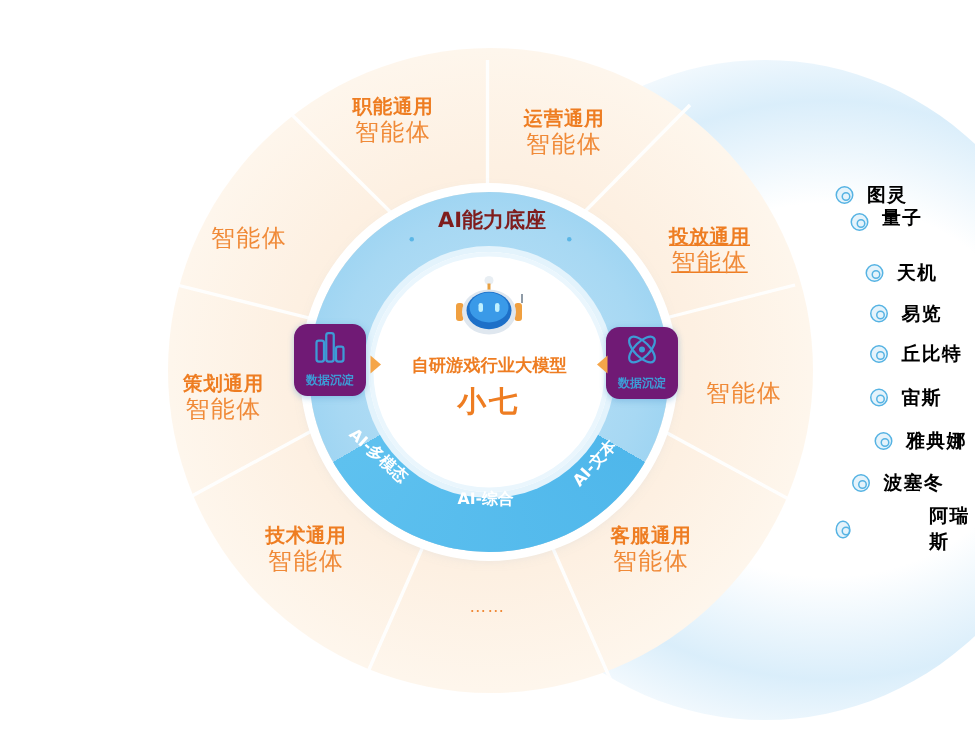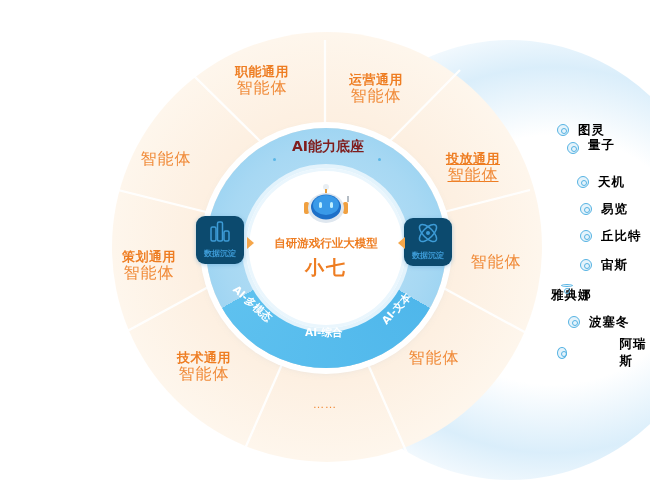--- a/index.html
+++ b/index.html
@@ -14,21 +14,21 @@
 .agent .t2{font-size:16px;line-height:15px;color:#f08a38;letter-spacing:1px;}
 .ring{position:absolute;left:206px;top:128px;width:240px;height:240px;border-radius:50%;
   background:radial-gradient(circle, #bfe3f7 0%, #a7d8f3 60%, #8ccdf0 100%);
   box-shadow:0 0 0 6px #ffffff, 0 2px 10px rgba(120,170,210,0.35);}
 .ring-bottom{position:absolute;left:206px;top:128px;width:240px;height:240px;border-radius:50%;
   background:conic-gradient(from 120deg, #4fb7eb 0deg, #5ec1ef 120deg, rgba(0,0,0,0) 120deg);}
 .inner{position:absolute;left:246px;top:168px;width:160px;height:160px;border-radius:50%;background:#ffffff;
   box-shadow:0 0 0 4px #e3f3fc, inset 0 0 0 3px #eaf6fd;}
 .ring-title{position:absolute;left:268px;top:138px;width:120px;text-align:center;color:#7f1d1d;font-size:14px;font-weight:bold;}
 .ring-dot{position:absolute;width:3px;height:3px;border-radius:50%;background:#5bb6e6;}
-.side-box{position:absolute;width:48px;height:48px;border-radius:9px;background:#0c4a6e;
+.side-box{position:absolute;width:48px;height:48px;border-radius:9px;background:#701a75;
   box-shadow:0 1px 4px rgba(90,160,210,0.45);text-align:center;}
 .side-box .lbl{position:absolute;left:0;right:0;bottom:5px;font-size:8px;color:#3d9bd6;font-weight:bold;}
 .arrow{position:absolute;width:0;height:0;border-top:6px solid transparent;border-bottom:6px solid transparent;}
 .model-title{position:absolute;left:256px;top:236px;width:140px;text-align:center;font-size:11.5px;font-weight:bold;color:#ee7d22;}
 .model-name{position:absolute;left:286px;top:255px;width:80px;text-align:center;font-size:19px;font-weight:bold;color:#ee7d22;letter-spacing:2px;}
 .ai-label{position:absolute;color:#ffffff;font-size:10.5px;font-weight:bold;white-space:nowrap;}
 .ellipsis{position:absolute;left:300px;top:398px;width:50px;text-align:center;color:#f08a38;font-size:11px;letter-spacing:1px;}
 .list-item{position:absolute;display:flex;align-items:center;height:20px;}
 .list-item .ic{width:12px;height:12px;border-radius:50%;background:#e5f3fb;border:1.5px solid #56b3e3;box-sizing:border-box;margin-right:9px;position:relative;}
 .list-item .ic::after{content:"";position:absolute;left:2.5px;top:2.5px;width:4px;height:4px;border-radius:50%;border:1px solid #56b3e3;}
@@ -74,20 +74,21 @@
   <div class="t2">智能体</div>
 </div>
 <div class="agent" style="left:441px;top:254px;">
   <div class="t2">智能体</div>
 </div>
 <div class="agent" style="left:149px;top:350px;">
   <div class="t1">技术通用</div>
   <div class="t2">智能体</div>
 </div>
 <div class="agent" style="left:379px;top:350px;">
+  <div class="t1">客服通用</div>
   <div class="t2">智能体</div>
 </div>
 <div class="ellipsis">……</div>
 
 <div class="ring"></div>
 <div class="ring-bottom"></div>
 <div class="inner"></div>
 
 <div class="ring-title">AI能力底座</div>
 <div class="ring-dot" style="left:273px;top:158px;"></div>
@@ -150,21 +151,21 @@
   <span class="nm">易览</span>
 </div>
 <div class="list-item" style="left:580px;top:226px;">
   <span class="ic"></span>
   <span class="nm">丘比特</span>
 </div>
 <div class="list-item" style="left:580px;top:255px;text-align:right;">
   <span class="ic"></span>
   <span class="nm">宙斯</span>
 </div>
-<div class="list-item" style="left:551px;top:284px;flex-direction:column;">
+<div class="list-item" style="left:583px;top:284px;">
   <span class="ic"></span>
   <span class="nm">雅典娜</span>
 </div>
 <div class="list-item" style="left:568px;top:312px;">
   <span class="ic"></span>
   <span class="nm">波塞冬</span>
 </div>
 <div class="list-item" style="left:557px;top:343px;gap:44px;">
   <span class="ic"></span>
   <span class="nm">阿瑞斯</span>

